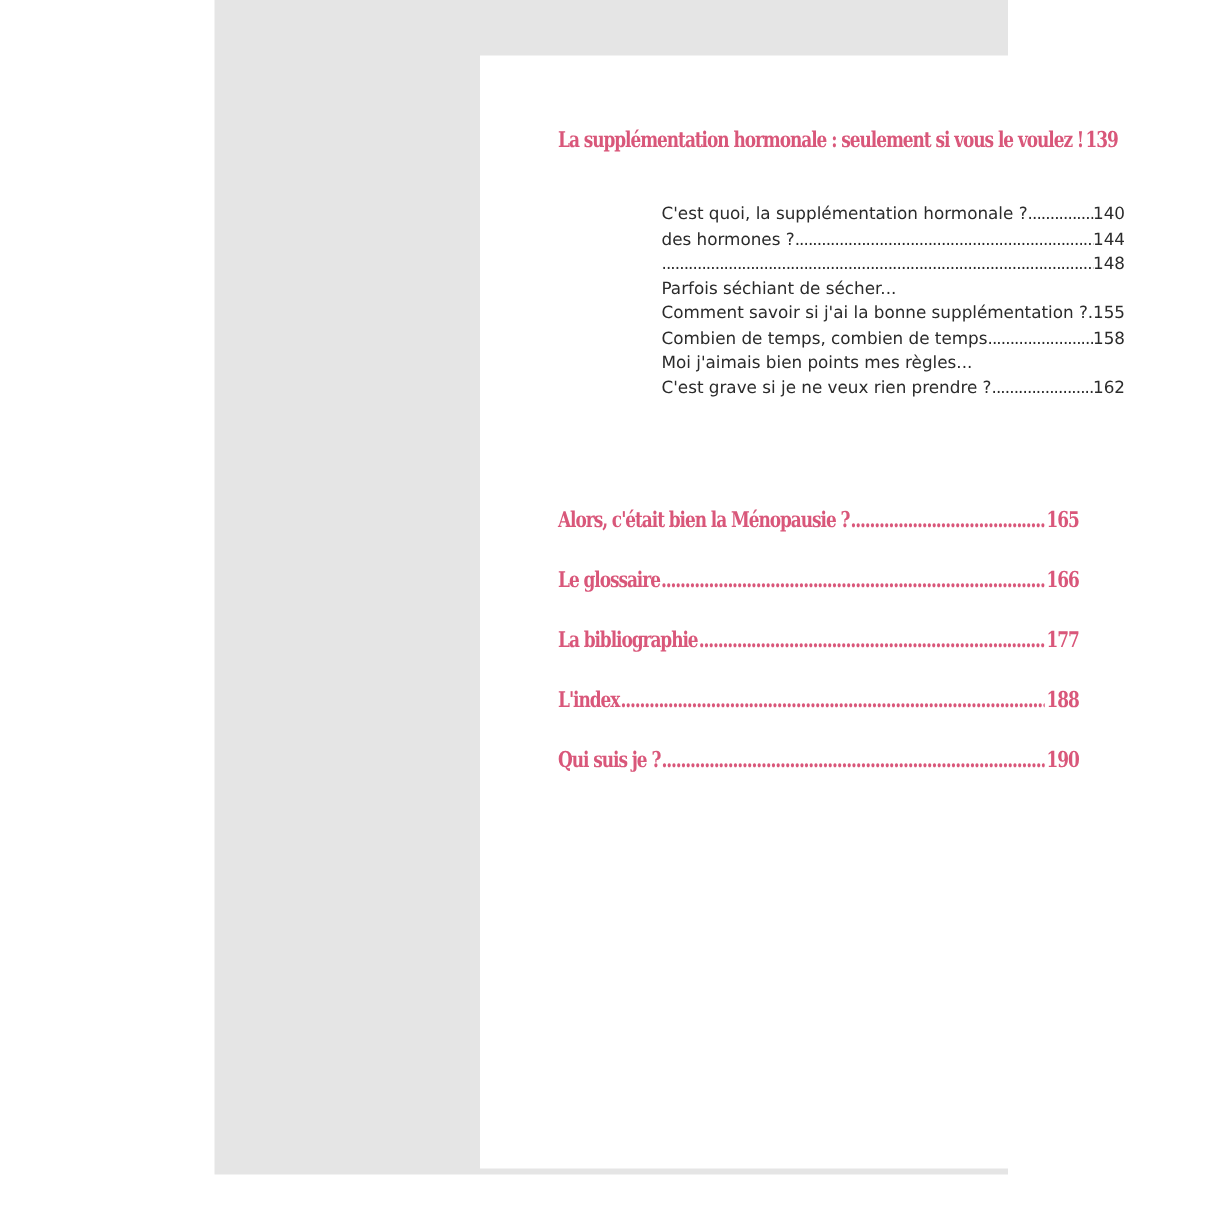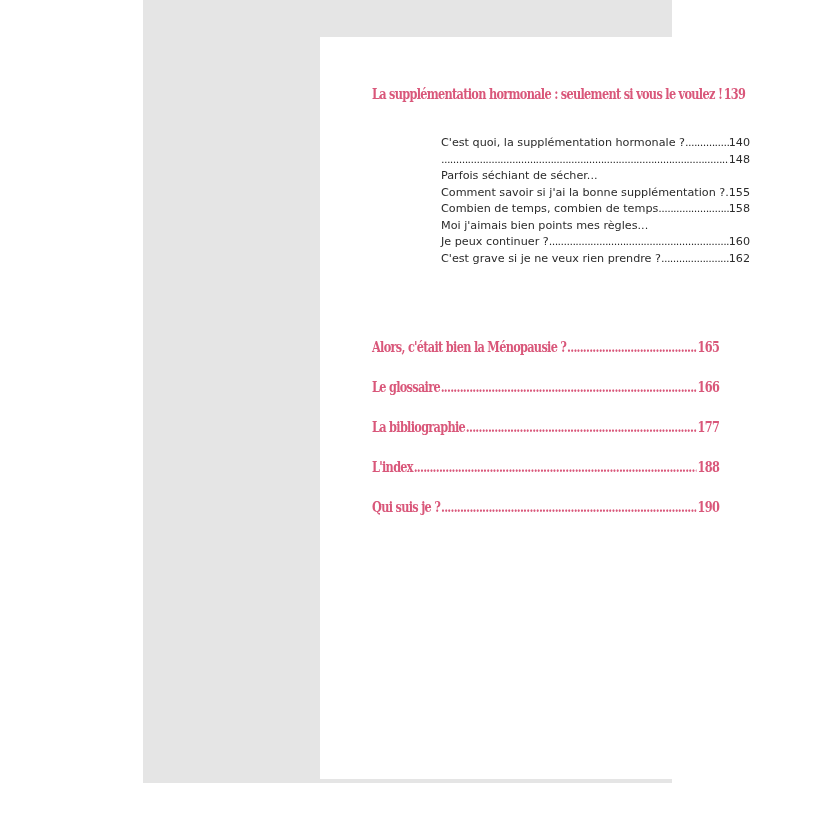--- a/index.html
+++ b/index.html
@@ -99,43 +99,43 @@
       <span class="num">139</span>
     </div>
 
     <div class="sublist">
       <div class="sub">
         <span class="title">C'est quoi, la supplémentation hormonale ?</span>
         <span class="dots"></span>
         <span class="num">140</span>
       </div>
       <div class="sub">
+        <span class="title">des hormones ?</span>
+        <span class="dots"></span>
+        <span class="num">144</span>
+      </div>
+      <div class="sub">
         <span class="dots"></span>
         <span class="num">148</span>
       </div>
       <div class="sub">
         <span class="title">Parfois séchiant de sécher...</span>
       </div>
       <div class="sub">
         <span class="title">Comment savoir si j'ai la bonne supplémentation ?</span>
         <span class="dots"></span>
         <span class="num">155</span>
       </div>
       <div class="sub">
         <span class="title">Combien de temps, combien de temps</span>
         <span class="dots"></span>
         <span class="num">158</span>
       </div>
       <div class="sub">
         <span class="title">Moi j'aimais bien points mes règles...</span>
-      </div>
-      <div class="sub">
-        <span class="title">Je peux continuer ?</span>
-        <span class="dots"></span>
-        <span class="num">160</span>
       </div>
       <div class="sub">
         <span class="title">C'est grave si je ne veux rien prendre ?</span>
         <span class="dots"></span>
         <span class="num">162</span>
       </div>
     </div>
 
     <div class="major" style="top:301px;">
       <span class="title">Alors, c'était bien la Ménopausie ?</span>

